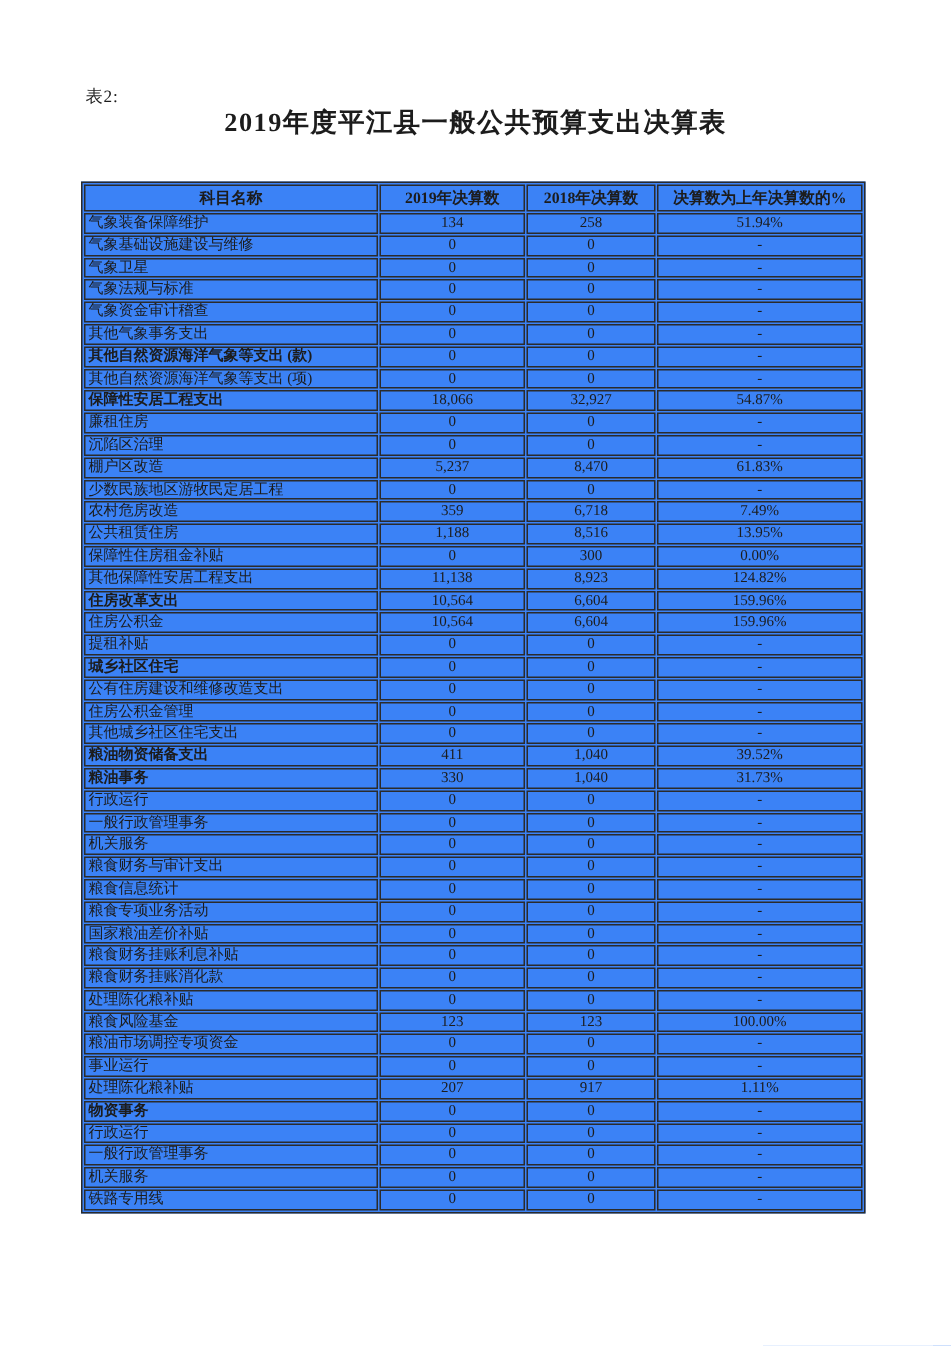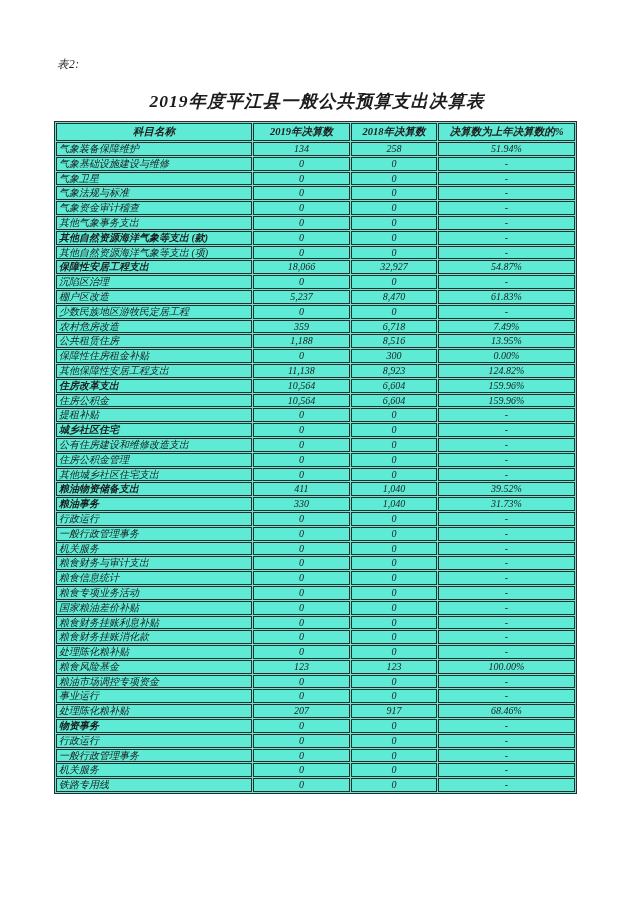--- a/index.html
+++ b/index.html
@@ -4,44 +4,44 @@
 <style>
   * { margin: 0; padding: 0; box-sizing: border-box; }
   html, body { background: #ffffff; }
   body {
     width: 634px; height: 897px;
     font-family: "Liberation Serif", "DejaVu Serif", serif;
     color: #1c1c1c;
     position: relative;
     overflow: hidden;
   }
-  .page { position: absolute; left: 0; top: 0; width: 622px; height: 897px; background: #fff; font-style: italic; }
+  .page { position: absolute; left: 0; top: 0; width: 622px; height: 897px; background: #fff; }
 
   .table-label {
     position: absolute; left: 57px; top: 57px;
     font-size: 11.5px; letter-spacing: 0.5px;
   }
   .doc-title {
-    position: absolute; left: 0; top: 89px; width: 634px;
+    position: absolute; left: 0; top: 69px; width: 634px;
     text-align: center; font-size: 17.5px; font-weight: bold;
     letter-spacing: 1px;
   }
   .unit-note {
     position: absolute; right: 57px; top: 104px;
     font-size: 11px; letter-spacing: 1px; margin-top: 40px;
   }
 
   table.budget {
     position: absolute; left: 54px; top: 121px;
     width: 523px;
     table-layout: fixed;
     border-collapse: separate;
     border-spacing: 1px;
     border: 1px solid #2b2b2b;
-    background: #5eead4;
+    background: #3b82f6;
   }
   table.budget th, table.budget td {
     border: 1px solid #2b2b2b;
     overflow: hidden;
     white-space: nowrap;
   }
   table.budget th {
     font-size: 10.5px; font-weight: bold;
     height: 16px; text-align: center;
     padding: 1px 2px;
@@ -133,20 +133,26 @@
           <td>0</td>
           <td>-</td>
         </tr>
         <tr>
           <td class="name ind1 b">保障性安居工程支出</td>
           <td>18,066</td>
           <td>32,927</td>
           <td>54.87%</td>
         </tr>
         <tr>
+          <td class="name ind2">廉租住房</td>
+          <td>0</td>
+          <td>0</td>
+          <td>-</td>
+        </tr>
+        <tr>
           <td class="name ind2">沉陷区治理</td>
           <td>0</td>
           <td>0</td>
           <td>-</td>
         </tr>
         <tr>
           <td class="name ind2">棚户区改造</td>
           <td>5,237</td>
           <td>8,470</td>
           <td>61.83%</td>
@@ -310,21 +316,21 @@
         <tr>
           <td class="name ind2">事业运行</td>
           <td>0</td>
           <td>0</td>
           <td>-</td>
         </tr>
         <tr>
           <td class="name ind2">处理陈化粮补贴</td>
           <td>207</td>
           <td>917</td>
-          <td>68.46%</td>
+          <td>1.11%</td>
         </tr>
         <tr>
           <td class="name ind1 b">物资事务</td>
           <td>0</td>
           <td>0</td>
           <td>-</td>
         </tr>
         <tr>
           <td class="name ind2">行政运行</td>
           <td>0</td>

